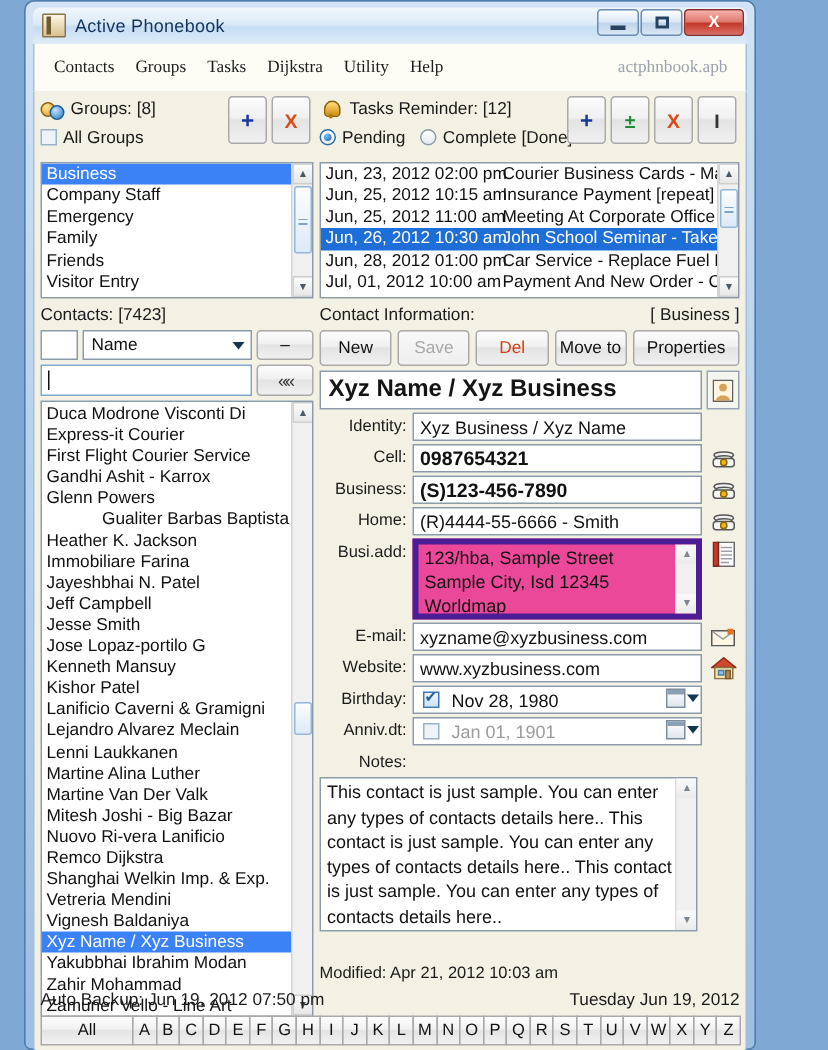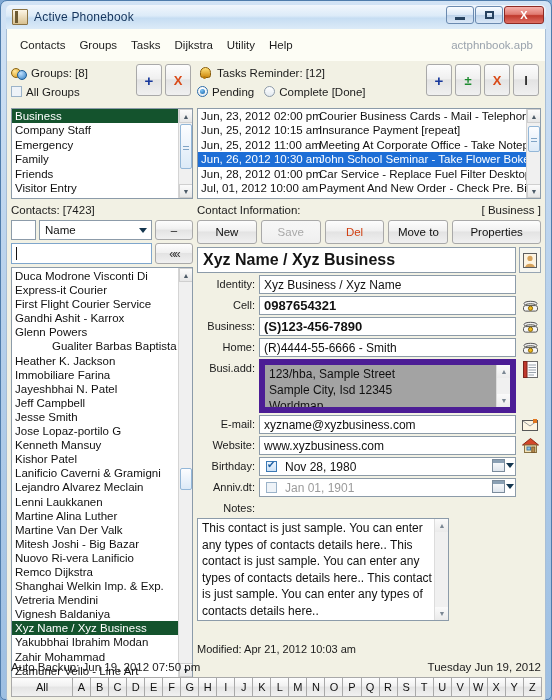--- a/index.html
+++ b/index.html
@@ -8,22 +8,22 @@
     width: 552px; height: 700px;
     overflow: hidden;
     font-family: "Liberation Sans", sans-serif;
     font-size: 11px;
     background: #7fa8d4;
   }
 
   
   #window {
     position: absolute;
-    left: 0; top: 0;
-    width: 552px; height: 700px;
+    left: 16px; top: 0;
+    width: 488px; height: 700px;
     background: linear-gradient(180deg,#d2e3f5 0%, #b9d2ec 40%, #9dbfe2 100%);
     border: 1px solid #4f7cab;
     border-radius: 7px 7px 5px 5px;
     padding: 4px 5px 5px 5px;
   }
 
   
   #titlebar {
     position: relative;
     height: 24px;
@@ -68,20 +68,21 @@
   .wbtn .maxglyph { display:block; width:9px; height:8px; border:2px solid #27425f; }
 
   
   #menubar {
     height: 22px;
     background: #fdfdf5;
     border-left: 1px solid #a7bed6;
     border-right: 1px solid #a7bed6;
     display: flex; align-items: center;
     padding: 16px 6px;
+    font-family: Liberation Serif, serif;
   }
   #menubar .mi {
     font-size: 11.5px; color:#1d1d1d;
     padding: 2px 7px;
   }
   #menubar .spacer { flex:1; }
   #menubar .dbname { font-size:11.5px; color:#9aa3ad; padding-right:6px; }
 
   
   #client {
@@ -155,21 +156,21 @@
   .listbox {
     background:#fff; border:1px solid #8c9ba9;
     position:relative; overflow:hidden;
   }
   .lbItems { position:absolute; left:0; top:0; right:14px; }
   .lbItem {
     height:14.4px; line-height:14.4px;
     padding-left:3px; font-size:11.5px; color:#111;
     white-space:nowrap; overflow:hidden;
   }
-  .lbItem.sel { background:#14532d; color:#fff; }
+  .lbItem.sel { background:#3b82f6; color:#fff; }
   .lbItem.sel.task { background:#1d6ed6; }
 
   .vscroll {
     position:absolute; right:0; top:0; bottom:0; width:14px;
     background:#f0f0f0; border-left:1px solid #d4d4d4;
   }
   .vscroll .arrow {
     position:absolute; left:0; width:14px; height:14px;
     background:linear-gradient(180deg,#fbfbfb,#e7e7e7);
     border:1px solid #cfcfcf;
@@ -245,21 +246,21 @@
     white-space:nowrap; overflow:hidden;
   }
   .fInput.bold { font-weight:bold; font-size:13px; }
   .fIcon {
     width:22px; height:19px; flex:none;
     display:flex; align-items:center; justify-content:center; margin-left:3px;
   }
   .fIcon.tall { height:54px; align-items:flex-start; padding-top:2px;}
 
   .textarea {
-    flex:1; min-width:0; border:6px solid #4c1d95; background:#a3a3a3; position:relative;
+    flex:1; min-width:0; border:4px solid #4c1d95; background:#ec4899; position:relative;
     font-size:12px; color:#111; padding:1px 16px 1px 4px; overflow:hidden;
   }
   .textarea .ln { line-height:16px; white-space:nowrap;}
   .taScroll{
     position:absolute; right:0; top:0; bottom:0; width:14px; background:#f0f0f0;
     border-left:1px solid #dcdcdc;
   }
   .taScroll .a{
     position:absolute;left:0;width:14px;height:13px;
     background:linear-gradient(180deg,#fafafa,#ebebeb);

